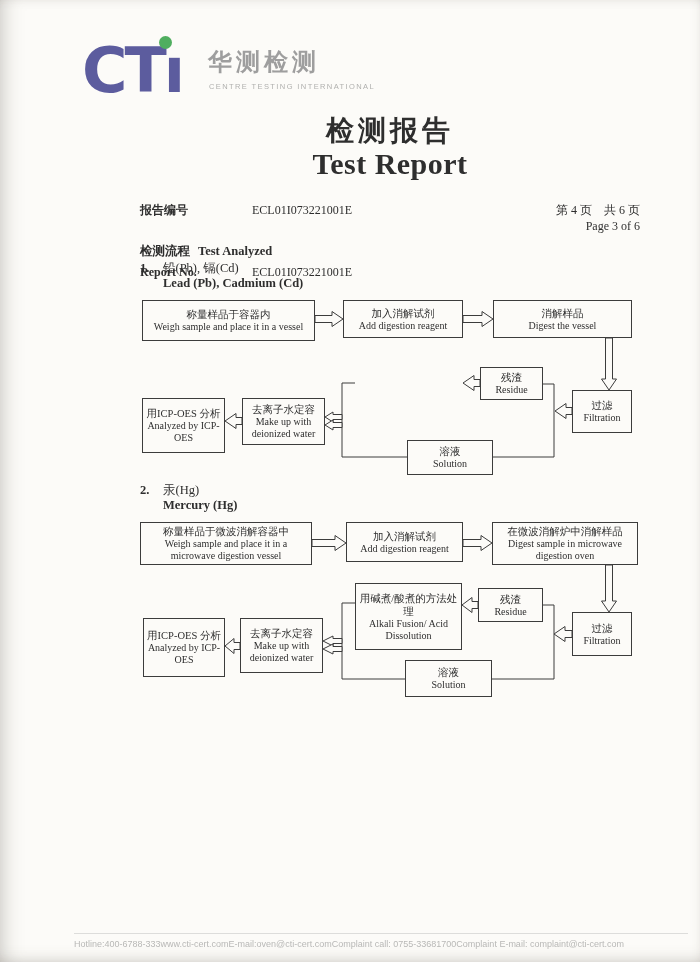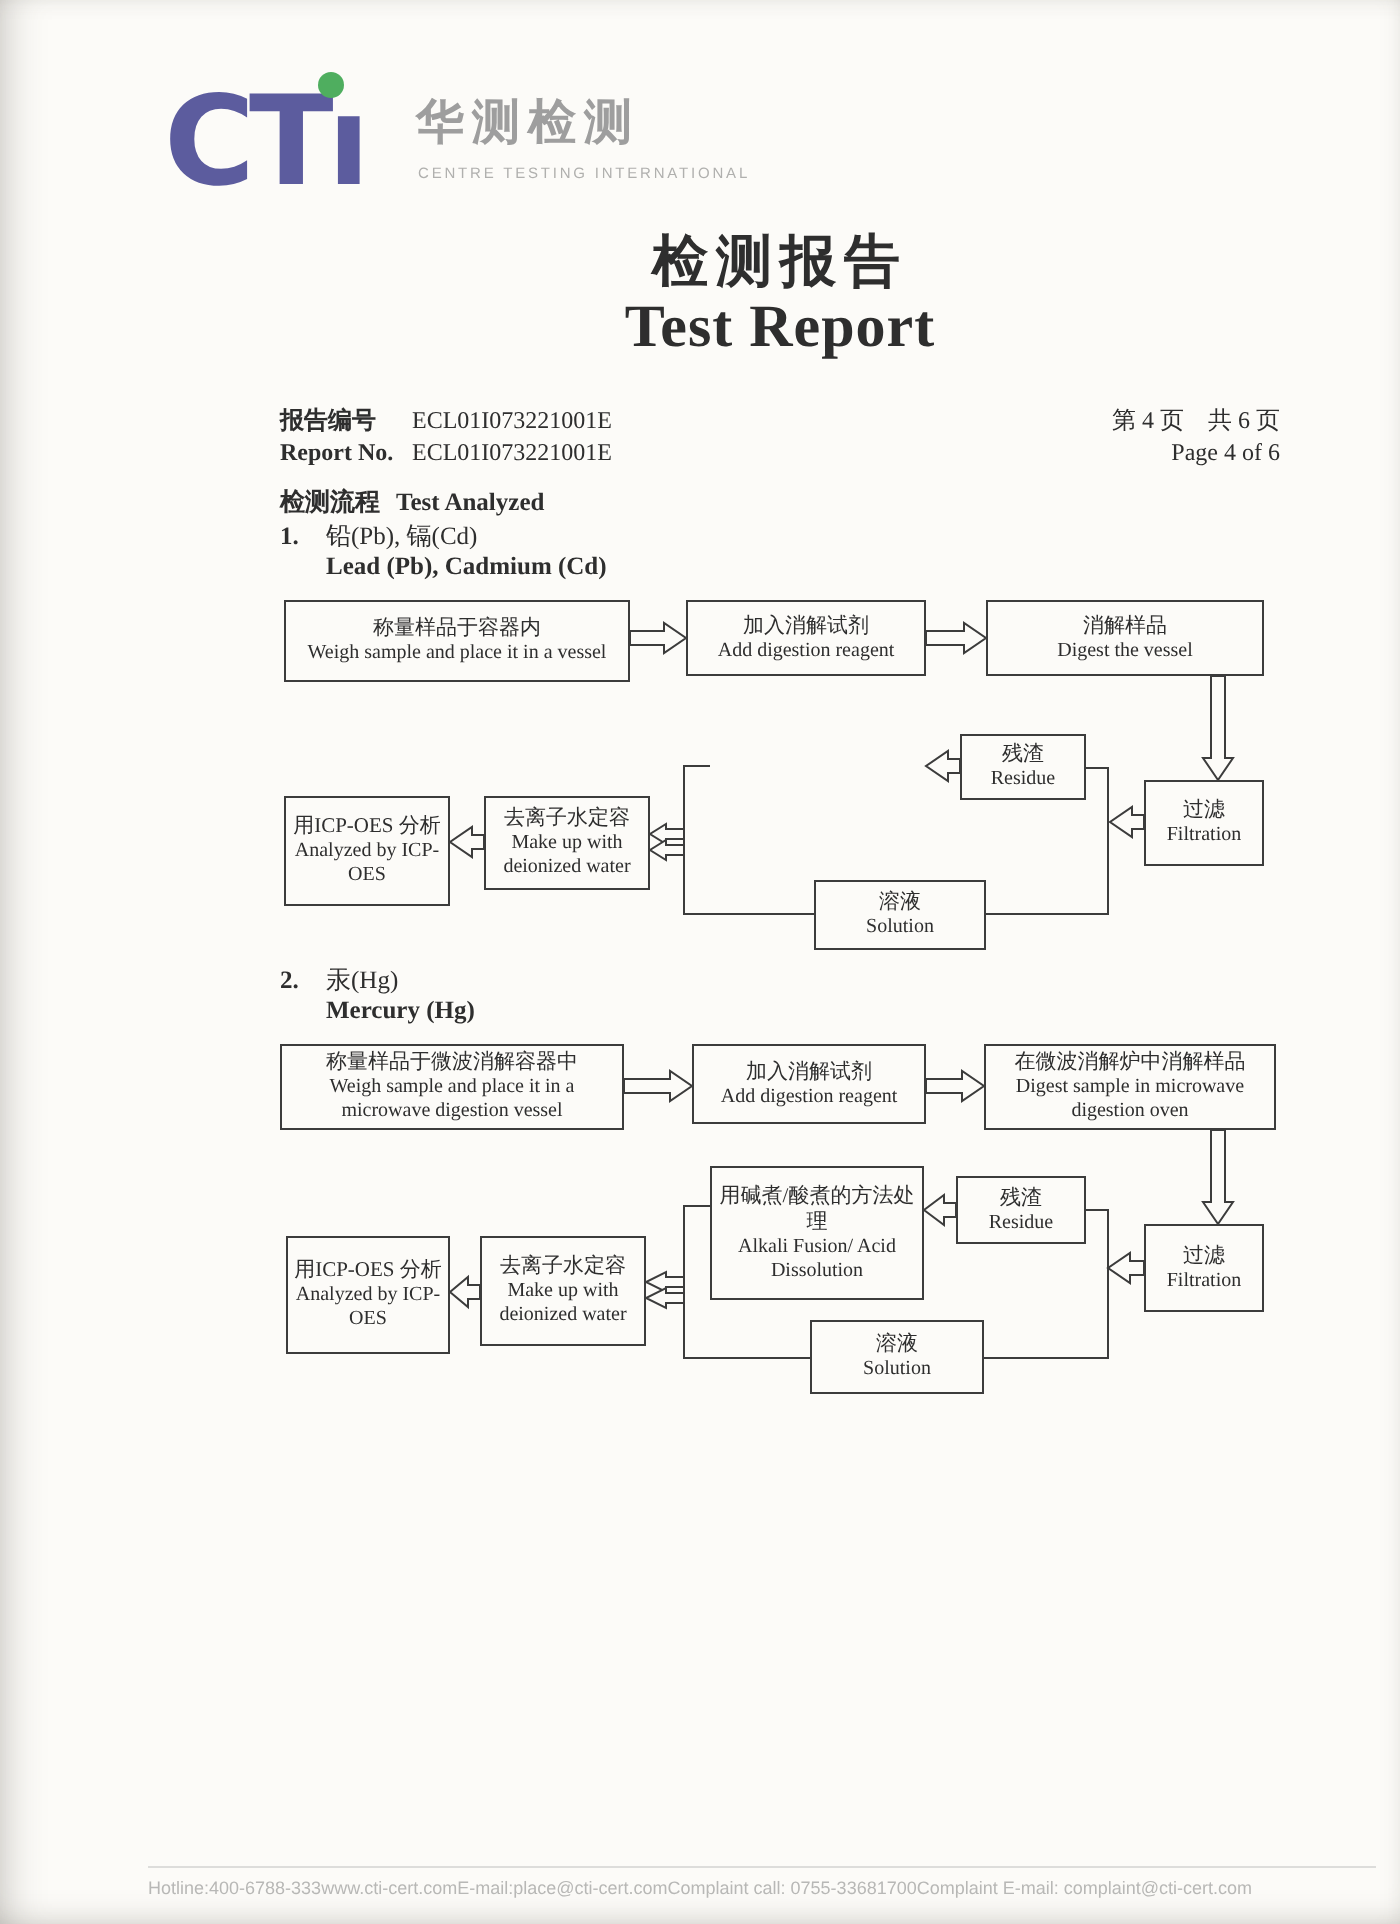--- a/index.html
+++ b/index.html
@@ -21,21 +21,21 @@
     letter-spacing:4px;color:#9e9e9e;}
   .logo-en{position:absolute;left:209px;top:82px;font-size:7.5px;letter-spacing:1.4px;color:#b0b0ae;
     font-family:"Liberation Sans","DejaVu Sans",sans-serif;}
   
   .title-zh{position:absolute;left:140px;width:500px;top:112px;text-align:center;
     font-size:28px;font-weight:bold;letter-spacing:4px;}
   .title-en{position:absolute;left:140px;width:500px;top:147px;text-align:center;
     font-size:30px;font-weight:bold;letter-spacing:.5px;}
   
   .meta-left{position:absolute;left:140px;top:203px;font-size:12px;line-height:15.5px;
-    display:grid;grid-template-columns:66px auto;column-gap:0;}
+    display:grid;grid-template-columns:66px auto;column-gap:0;gap:46px;}
   .meta-left .lbl{font-weight:bold;}
   .meta-right{position:absolute;right:60px;top:203px;font-size:12px;line-height:15.5px;text-align:right;}
   .process-heading{position:absolute;left:140px;top:243px;font-size:12.5px;font-weight:bold;}
   .process-heading .en{margin-left:8px;}
   
   .flow-head{position:absolute;left:140px;font-size:12.5px;line-height:15px;display:flex;}
   .flow-head .num{font-weight:bold;width:23px;}
   .flow-head .t-en{font-weight:bold;}
   #flow1-head{top:261px;} #flow2-head{top:483px;}
   
@@ -85,21 +85,21 @@
   <div class="title-en">Test Report</div>
 
   <div class="meta-left">
     <span class="lbl">报告编号</span>
     <span>ECL01I073221001E</span>
     <span class="lbl">Report No.</span>
     <span>ECL01I073221001E</span>
   </div>
   <div class="meta-right">
     <div>第 4 页　共 6 页</div>
-    <div>Page 4 of 6</div>
+    <div>Page 3 of 6</div>
   </div>
 
   <div class="process-heading">
     <span>检测流程</span><span class="en">Test Analyzed</span>
   </div>
 
   <div class="flow-head" id="flow1-head">
     <span class="num">1.</span>
     <span class="lines">
       <span class="t-zh">铅(Pb), 镉(Cd)</span><br>
@@ -210,18 +210,18 @@
     <div class="fbox f2-analyze">
       <span class="zh">用ICP-OES 分析</span>
       <span class="en">Analyzed by ICP-OES</span>
     </div>
   </div>
 
   <div class="footer-rule"></div>
   <div class="footer">
     <span>Hotline:400-6788-333</span>
     <span>www.cti-cert.com</span>
-    <span>E-mail:place@cti-cert.com</span>
+    <span>E-mail:oven@cti-cert.com</span>
     <span>Complaint call: 0755-33681700</span>
     <span>Complaint E-mail: complaint@cti-cert.com</span>
   </div>
 
 </div>
 
 </body></html>

